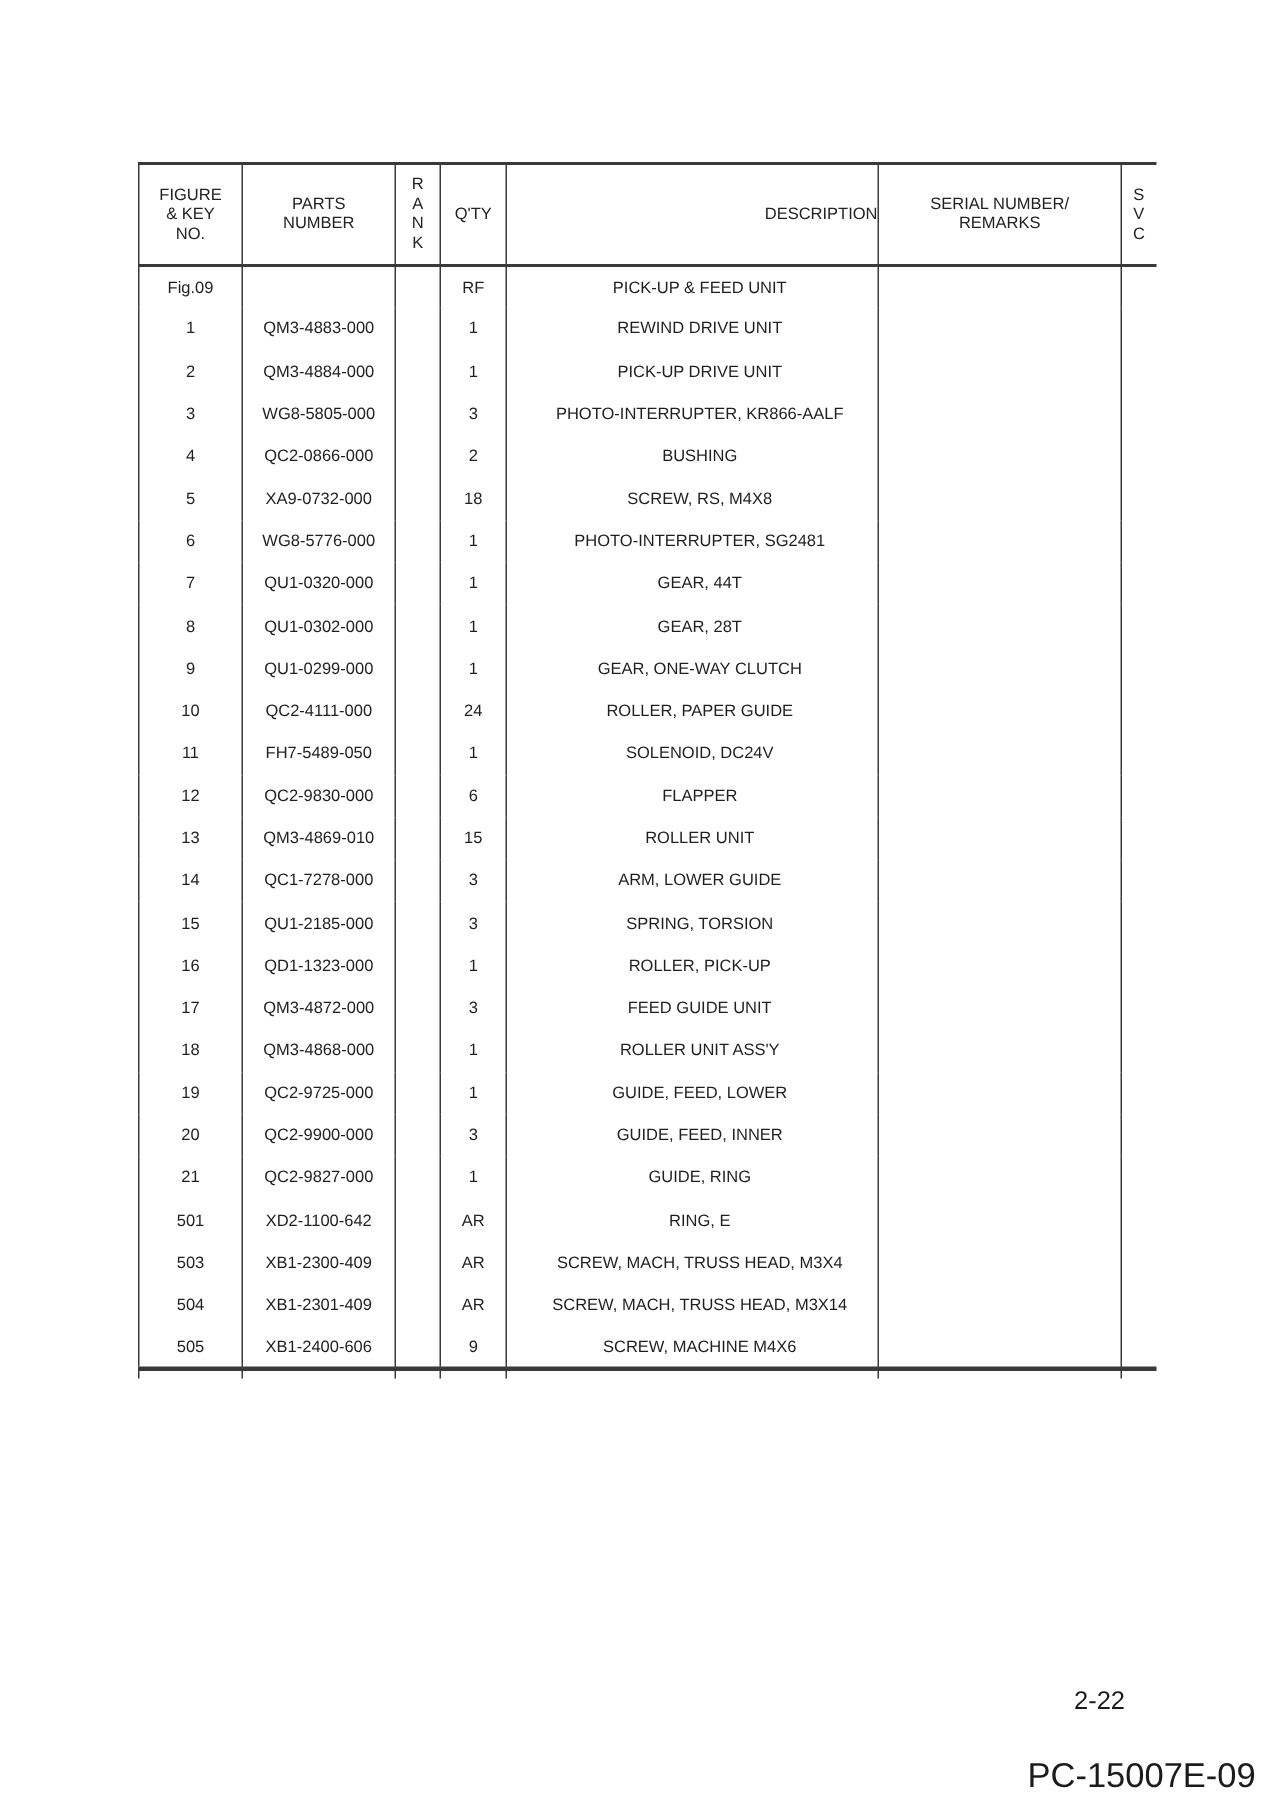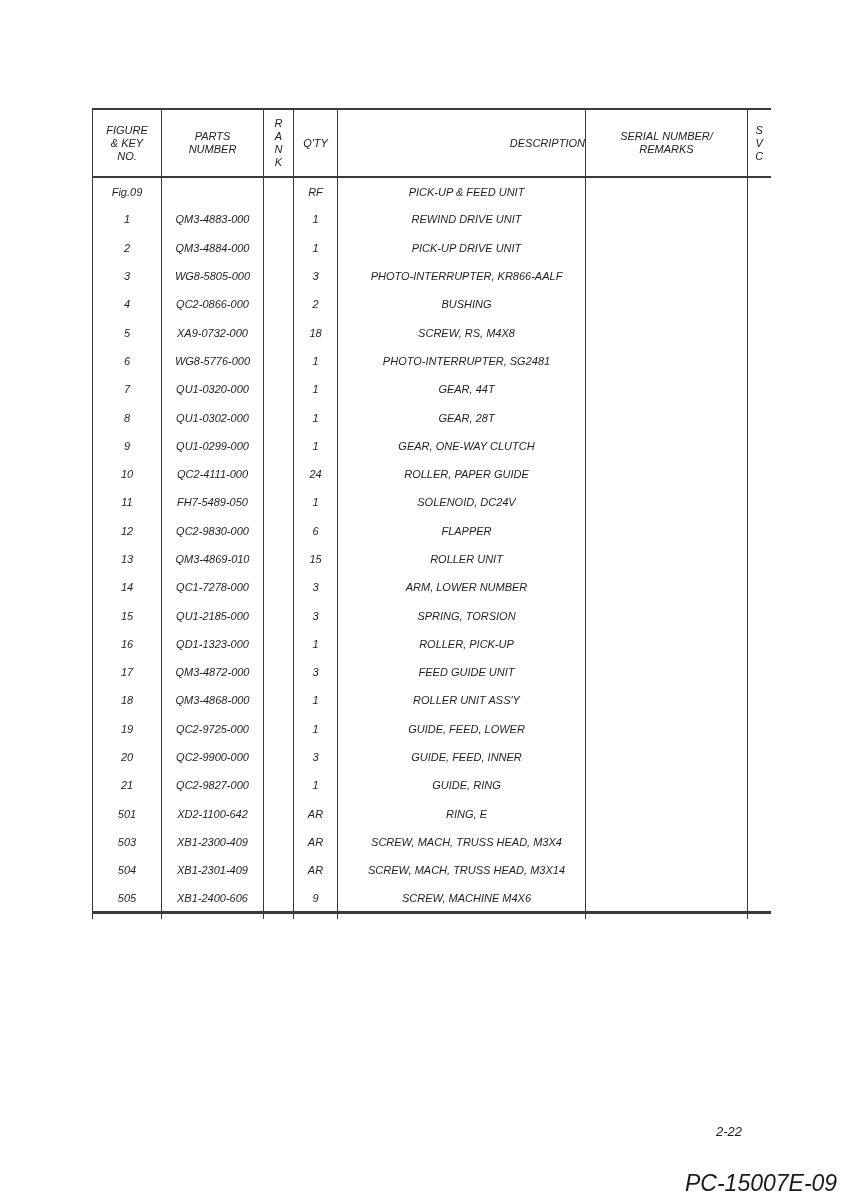--- a/index.html
+++ b/index.html
@@ -8,21 +8,20 @@
     background: #ffffff;
   }
   .page {
     position: relative;
     width: 847px;
     height: 1200px;
     background: #ffffff;
     font-family: "Liberation Sans", sans-serif;
     color: #1f1f1f;
     overflow: hidden;
-    font-style: italic;
   }
   .table-wrap {
     position: absolute;
     left: 92px;
     top: 108px;
   }
   table.parts {
     border-collapse: collapse;
     table-layout: fixed;
     width: 678px;
@@ -64,21 +63,21 @@
     position: absolute;
     width: 1px;
     height: 5px;
     background: #3a3a3a;
     bottom: -5px;
   }
   .page-number {
     position: absolute;
     left: 716px;
     top: 1124px;
-    font-size: 13px;
+    font-size: 17px;
     color: #1b1b1b;
   }
   .doc-code {
     position: absolute;
     left: 685px;
     top: 1170px;
     font-size: 23px;
     color: #1b1b1b;
   }
 </style>
@@ -243,21 +242,21 @@
             <td class="c-qty">15</td>
             <td class="c-desc">ROLLER UNIT</td>
             <td class="c-serial"></td>
             <td class="c-svc"></td>
           </tr>
           <tr>
             <td class="c-fig">14</td>
             <td class="c-part">QC1-7278-000</td>
             <td class="c-rank"></td>
             <td class="c-qty">3</td>
-            <td class="c-desc">ARM, LOWER NUMBER</td>
+            <td class="c-desc">ARM, LOWER GUIDE</td>
             <td class="c-serial"></td>
             <td class="c-svc"></td>
           </tr>
           <tr>
             <td class="c-fig">15</td>
             <td class="c-part">QU1-2185-000</td>
             <td class="c-rank"></td>
             <td class="c-qty">3</td>
             <td class="c-desc">SPRING, TORSION</td>
             <td class="c-serial"></td>

